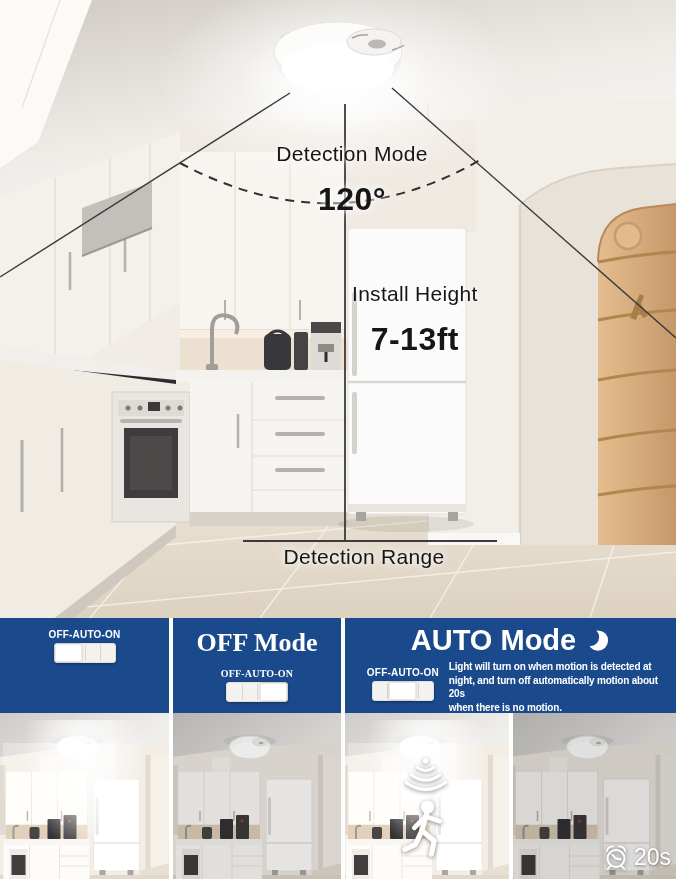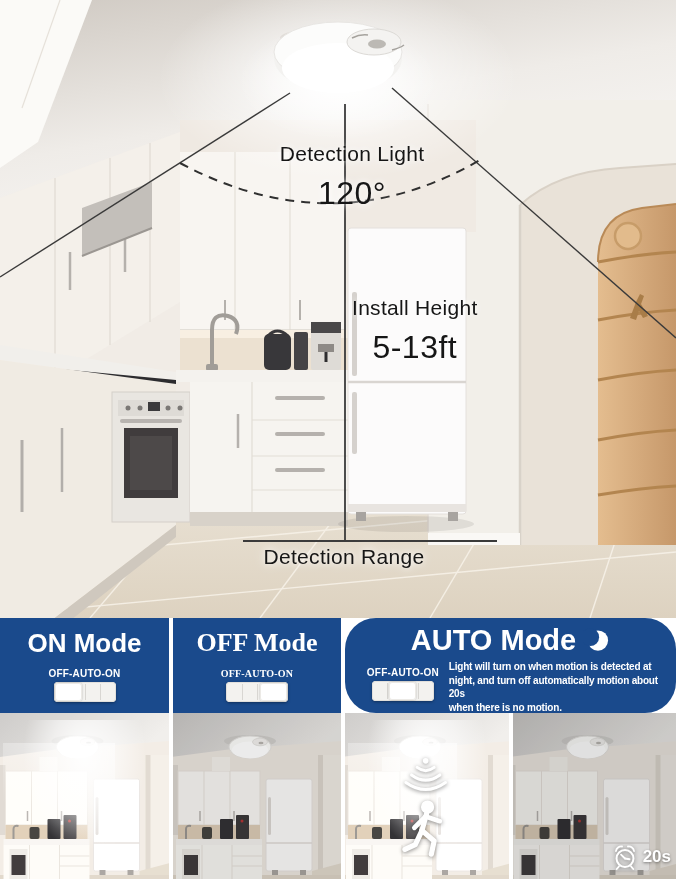--- a/index.html
+++ b/index.html
@@ -5,24 +5,24 @@
   html,body{margin:0;padding:0;background:#fff;}
   #canvas{position:relative;width:676px;height:879px;background:#fff;overflow:hidden;
           font-family:"Liberation Sans",sans-serif;}
 
   
   .hero{position:absolute;left:0;top:0;width:676px;height:618px;background:#f1ece6;}
   .hero svg{position:absolute;left:0;top:0;}
   .ann{position:absolute;color:#161616;text-align:center;
        text-shadow:0 0 6px rgba(255,255,255,.95),0 0 14px rgba(255,255,255,.8);}
   .ann .lab{font-size:21px;letter-spacing:.3px;}
-  .ann .val{font-size:32px;font-weight:normal;letter-spacing:.5px;margin-top:9px;}
+  .ann .val{font-size:32px;font-weight:bold;letter-spacing:.5px;margin-top:15px;}
   #ann-angle{left:352px;top:142px;transform:translateX(-50%);}
-  #ann-height{left:352px;top:296px;}
-  #ann-range{left:344px;top:545px;transform:translateX(-50%);}
+  #ann-height{left:352px;top:282px;}
+  #ann-range{left:364px;top:545px;transform:translateX(-50%);}
 
   
   .mode-col{position:absolute;top:618px;}
   #col-on{left:0;width:169px;}
   #col-off{left:173px;width:168px;font-family:Liberation Serif, serif;}
   #col-auto{left:345px;width:331px;}
   .mode-head{height:95px;background:#1a4a8c;color:#fff;position:relative;
              display:flex;flex-direction:column;align-items:center;}
   .mode-title{font-size:26px;font-weight:bold;margin-top:11px;line-height:28px;}
   #col-auto .mode-title{font-size:29px;display:flex;align-items:center;gap:7px;margin-top:8px;}
@@ -48,21 +48,21 @@
   .ap2{width:163px;}
   .ph-on svg.scene,.ph-auto1 svg.scene{filter:brightness(1.04);}
   .ph-off svg.scene{filter:brightness(.92);}
   .ph-auto2 svg.scene{filter:brightness(.88) saturate(.94);}
   .glow{position:absolute;left:14%;top:4%;width:72%;height:78%;pointer-events:none;
         background:radial-gradient(ellipse at 50% 28%,rgba(255,255,255,.95) 0%,rgba(255,255,255,.55) 38%,rgba(255,255,255,0) 72%);}
   .cone{position:absolute;left:2%;top:18%;width:66%;height:82%;pointer-events:none;
         background:linear-gradient(205deg,rgba(255,255,255,.55),rgba(255,255,255,0) 60%);}
   .person-wrap{position:absolute;left:50%;top:25%;transform:translateX(-52%);}
   .timer{position:absolute;right:5px;bottom:7px;display:flex;align-items:center;gap:3px;color:#fff;}
-  .timer .tval{font-size:17px;font-weight:bold;text-shadow:0 1px 3px rgba(0,0,0,.45);}
+  .timer .tval{font-size:23px;font-weight:normal;text-shadow:0 1px 3px rgba(0,0,0,.45);}
   .icon-shadow{filter:drop-shadow(0 1px 2px rgba(0,0,0,.45));}
 </style>
 </head>
 <body>
 
 <div id="canvas">
 
   <div class="hero">
     <svg width="676" height="618" viewBox="0 0 676 618">
       <defs>
@@ -233,26 +233,26 @@
 
     <svg width="676" height="618" viewBox="0 0 676 618">
       <line x1="290" y1="93" x2="0" y2="277" stroke="#3a3a3a" stroke-width="1.4"></line>
       <line x1="392" y1="88" x2="676" y2="338" stroke="#3a3a3a" stroke-width="1.4"></line>
       <path d="M180,163 Q333,245 480,160" fill="none" stroke="#303030" stroke-width="2" stroke-dasharray="9 7"></path>
       <line x1="345" y1="104" x2="345" y2="541" stroke="#3a3a3a" stroke-width="1.8"></line>
       <line x1="243" y1="541" x2="497" y2="541" stroke="#3a3a3a" stroke-width="2"></line>
     </svg>
 
     <div class="ann" id="ann-angle">
-      <div class="lab">Detection Light</div>
+      <div class="lab">Detection Mode</div>
       <div class="val">120°</div>
     </div>
     <div class="ann" id="ann-height">
       <div class="lab">Install Height</div>
-      <div class="val">5-13ft</div>
+      <div class="val">7-13ft</div>
     </div>
     <div class="ann" id="ann-range">
       <div class="lab">Detection Range</div>
     </div>
   </div>
 
   <svg width="0" height="0" style="position:absolute" aria-hidden="true">
     <defs>
       <linearGradient id="mCeil" x1="0" y1="0" x2="1" y2=".3">
         <stop offset="0%" stop-color="#c6c4c2"></stop>
@@ -295,21 +295,20 @@
         <ellipse cx="78" cy="34" rx="21" ry="11" fill="#fafaf8" stroke="#e1dfdc"></ellipse>
         <ellipse cx="78" cy="37" rx="18" ry="8.5" fill="#ffffff"></ellipse>
         <ellipse cx="88" cy="29" rx="7.5" ry="3.8" fill="#efedeb" stroke="#dcdad7" stroke-width=".8"></ellipse>
         <ellipse cx="89" cy="30" rx="2.5" ry="1.3" fill="#b5b2ae"></ellipse>
       </g>
     </defs>
   </svg>
 
   <div class="mode-col" id="col-on">
     <div class="mode-head" style="background: rgb(26, 74, 140);">
-      <div class="mode-title">ON Mode</div>
       <div class="switch-label">OFF-AUTO-ON</div>
       <div class="switch pos-left">
         <span class="sdiv sd1"></span>
           <span class="sdiv sd2"></span>
           <span class="sdiv sd3"></span>
           <span class="knob"></span>
       </div>
     </div>
     <div class="mode-photo ph-on">
       <svg class="scene" viewBox="0 0 170 166" preserveAspectRatio="xMidYMid slice">
@@ -332,21 +331,21 @@
       </div>
     </div>
     <div class="mode-photo ph-off">
       <svg class="scene" viewBox="0 0 170 166" preserveAspectRatio="xMidYMid slice">
           <use href="#miniKitchen"></use>
         </svg>
     </div>
   </div>
 
   <div class="mode-col" id="col-auto">
-    <div class="mode-head" style="background: rgb(26, 74, 140); border-radius: 31px;">
+    <div class="mode-head" style="background: rgb(26, 74, 140);">
       <div class="mode-title">
         <span>AUTO Mode</span>
         <svg width="27" height="27" viewBox="0 0 28 28">
           <circle cx="15.5" cy="14" r="10.5" fill="#ffffff"></circle>
           <circle cx="7.5" cy="10.5" r="9.2" fill="#1a4a8c" class="moon-cut"></circle>
         </svg>
       </div>
       <div class="auto-row">
         <div class="auto-switch">
           <div class="switch-label">OFF-AUTO-ON</div>

